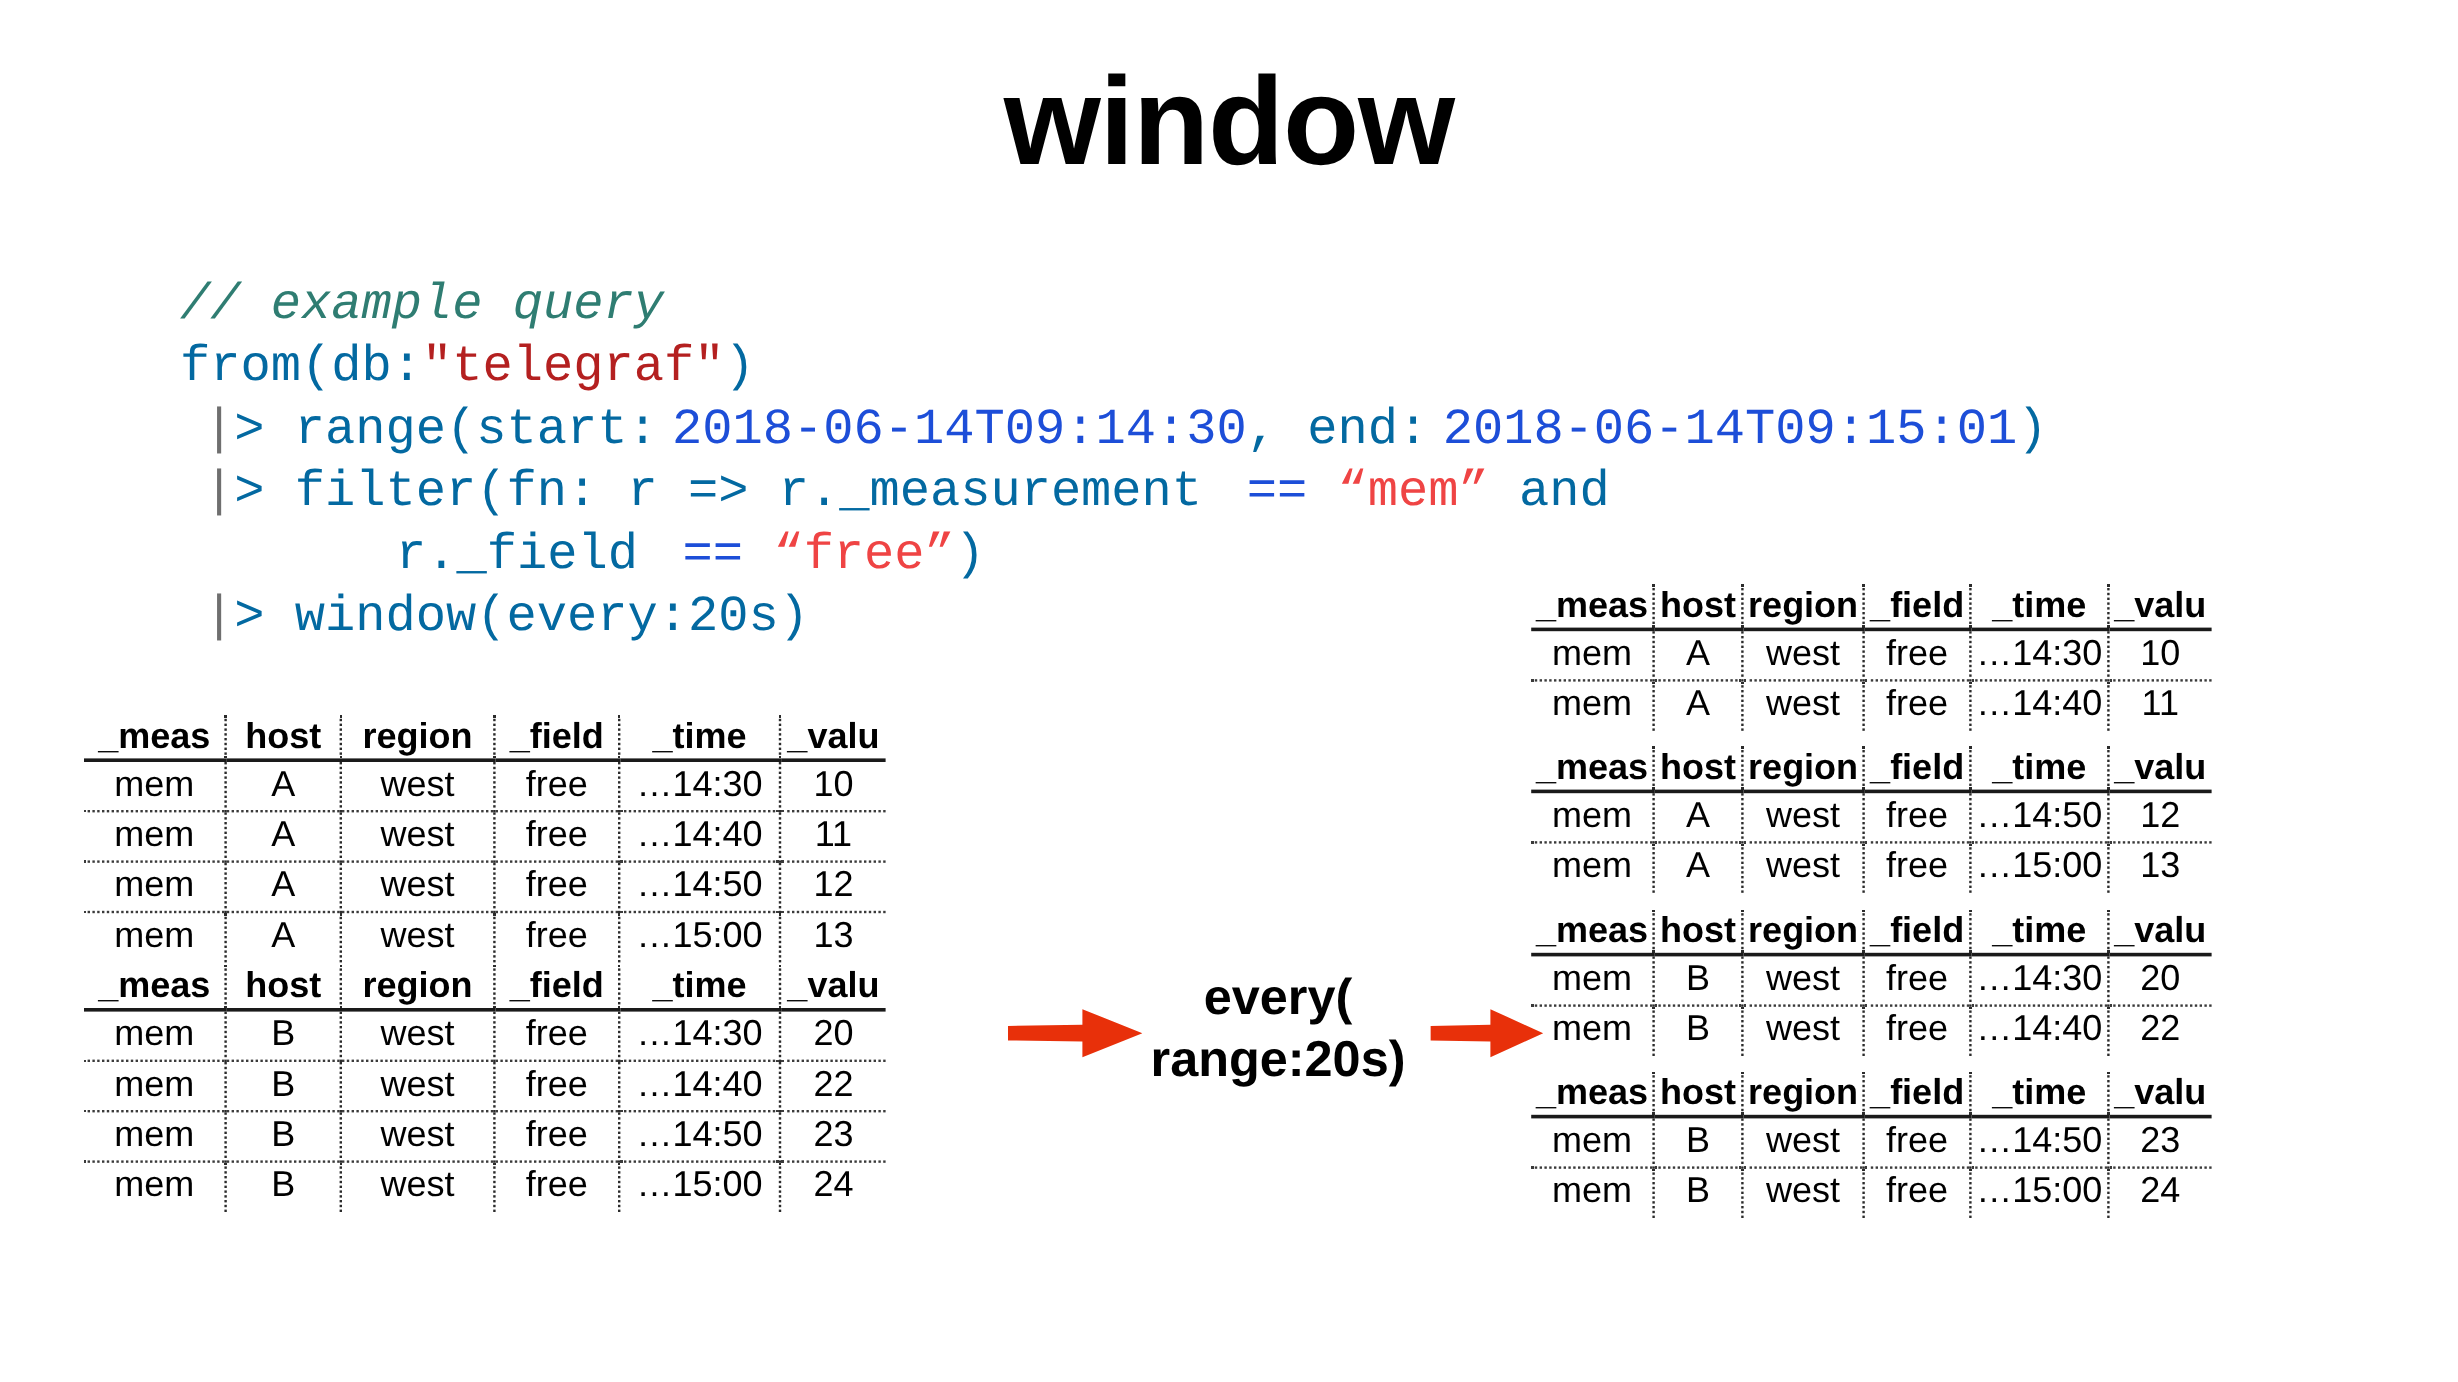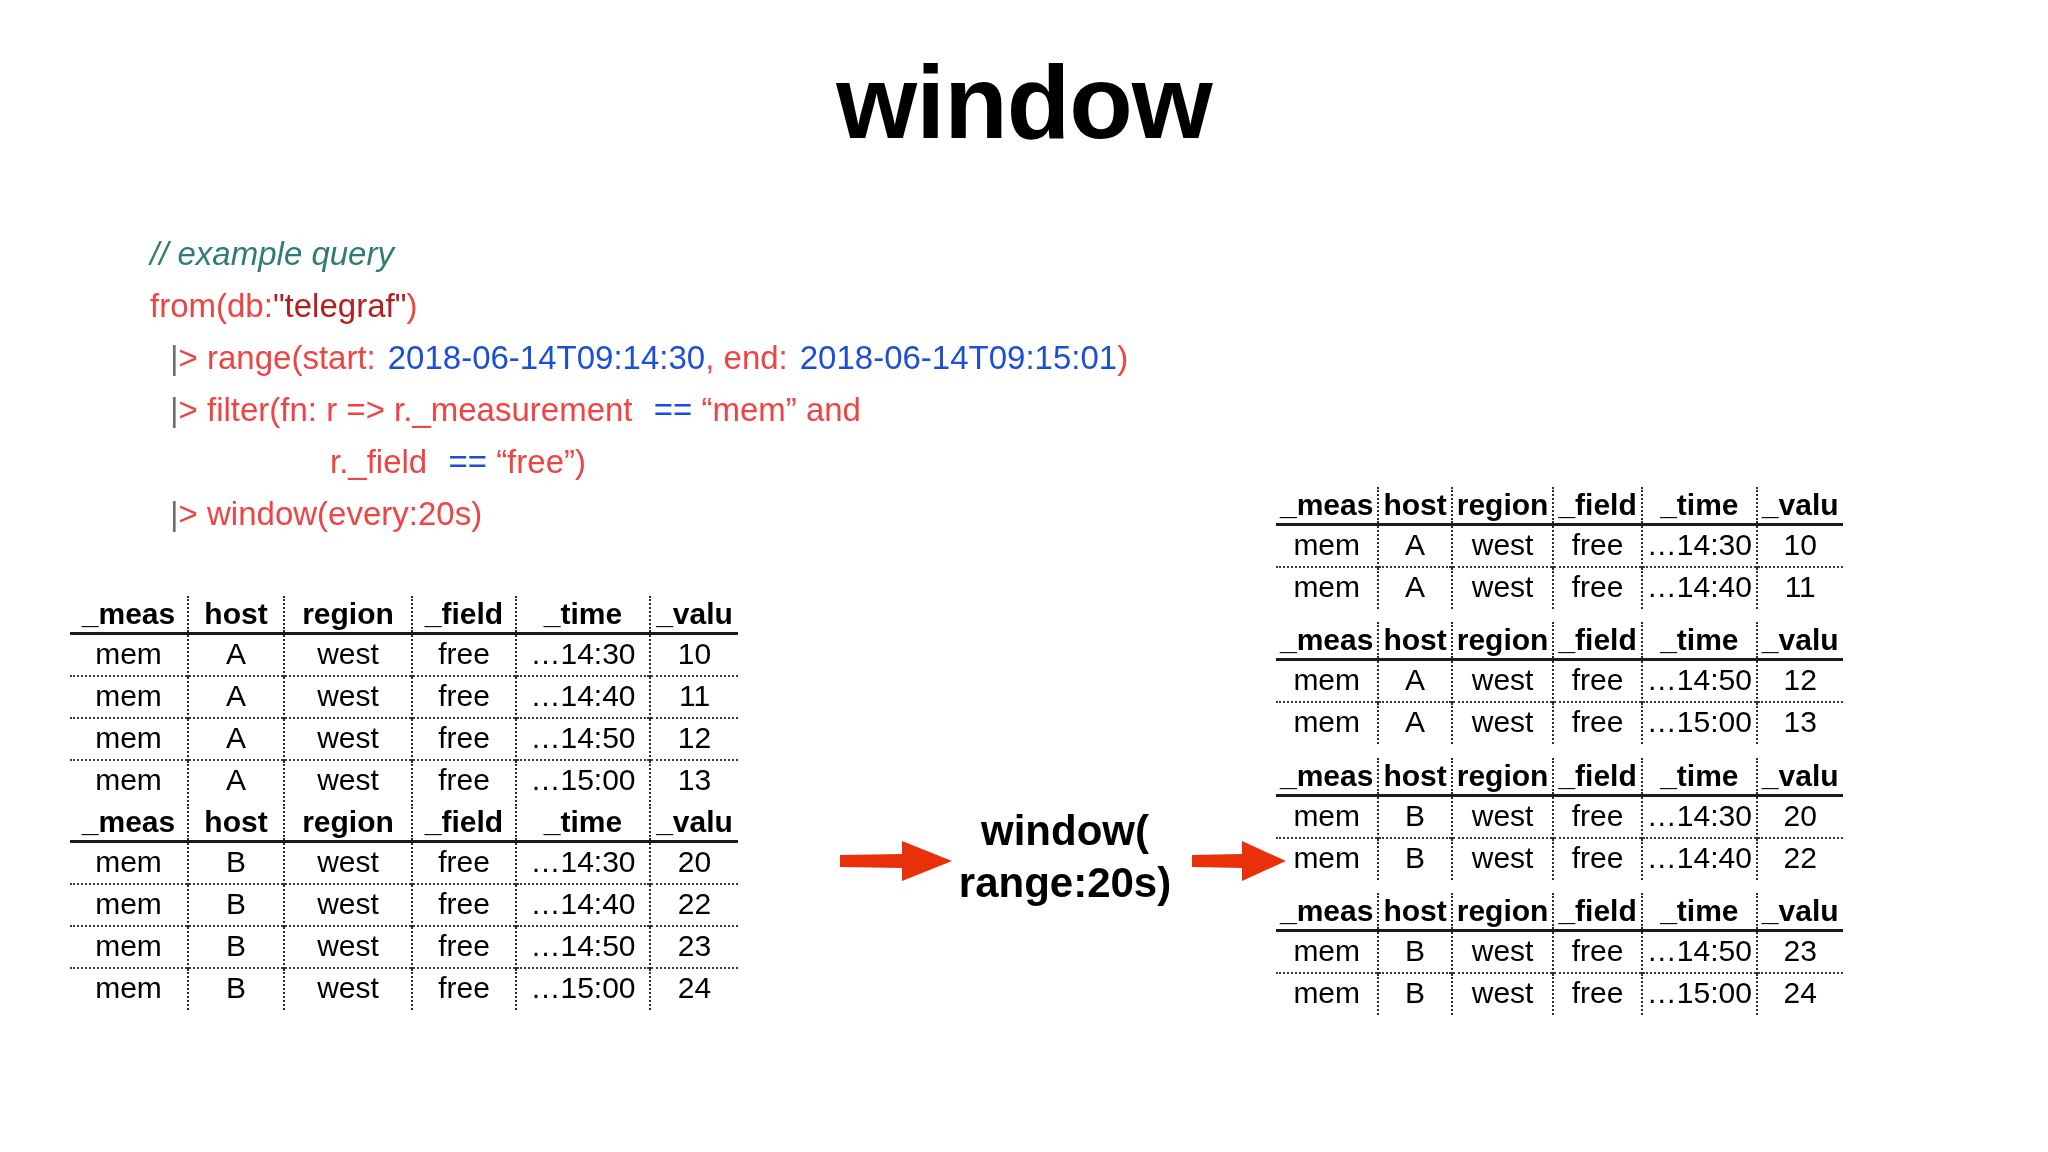--- a/index.html
+++ b/index.html
@@ -28,33 +28,33 @@
     font-size: 104px;
     line-height: 1.05;
     letter-spacing: -1px;
     color: #000000;
   }
 
   
   #code {
     position: absolute;
     left: 150px; top: 228px;
-    font-family: Liberation Sans, sans-serif;
-    font-size: 33px;
+    font-family: Liberation Mono, monospace;
+    font-size: 42px;
     line-height: 52px;
     color: #111111;
     white-space: pre;
   }
   #code .line { white-space: pre; }
   .tok-comment { color: #2f7d72; font-style: italic; }
   .tok-str     { color: #b42020; }
   .tok-str2    { color: #ef4444; }
   .tok-dim     { color: #1d4ed8; margin-left: 12px; }
   .tok-pipe    { color: #6f6f6f; }
-  .tok-plain   { color: #ef4444; }
+  .tok-plain   { color: #0369a1; }
 
   
   .tbl {
     position: absolute;
     border-collapse: collapse;
     font-family: "Liberation Sans", sans-serif;
     color: #000000;
     table-layout: fixed;
   }
   .tbl th, .tbl td {
@@ -233,21 +233,21 @@
       </table>
     </div>
 
   <div class="arrow" id="arrow-left">
     <svg viewBox="0 0 112 46" preserveAspectRatio="none" aria-hidden="true">
       <path d="M0,17 L62,16 L62,3 L112,23 L62,43 L62,30 L0,29 Z" fill="#e8300a"></path>
     </svg>
   </div>
 
   <div id="op-label">
-    <div>window(</div>
+    <div>every(</div>
     <div>range:20s)</div>
   </div>
 
   <div class="arrow" id="arrow-right">
     <svg viewBox="0 0 94 46" preserveAspectRatio="none" aria-hidden="true">
       <path d="M0,17 L50,16 L50,3 L94,23 L50,43 L50,30 L0,29 Z" fill="#e8300a"></path>
     </svg>
   </div>
 
   <div id="output-tables">

